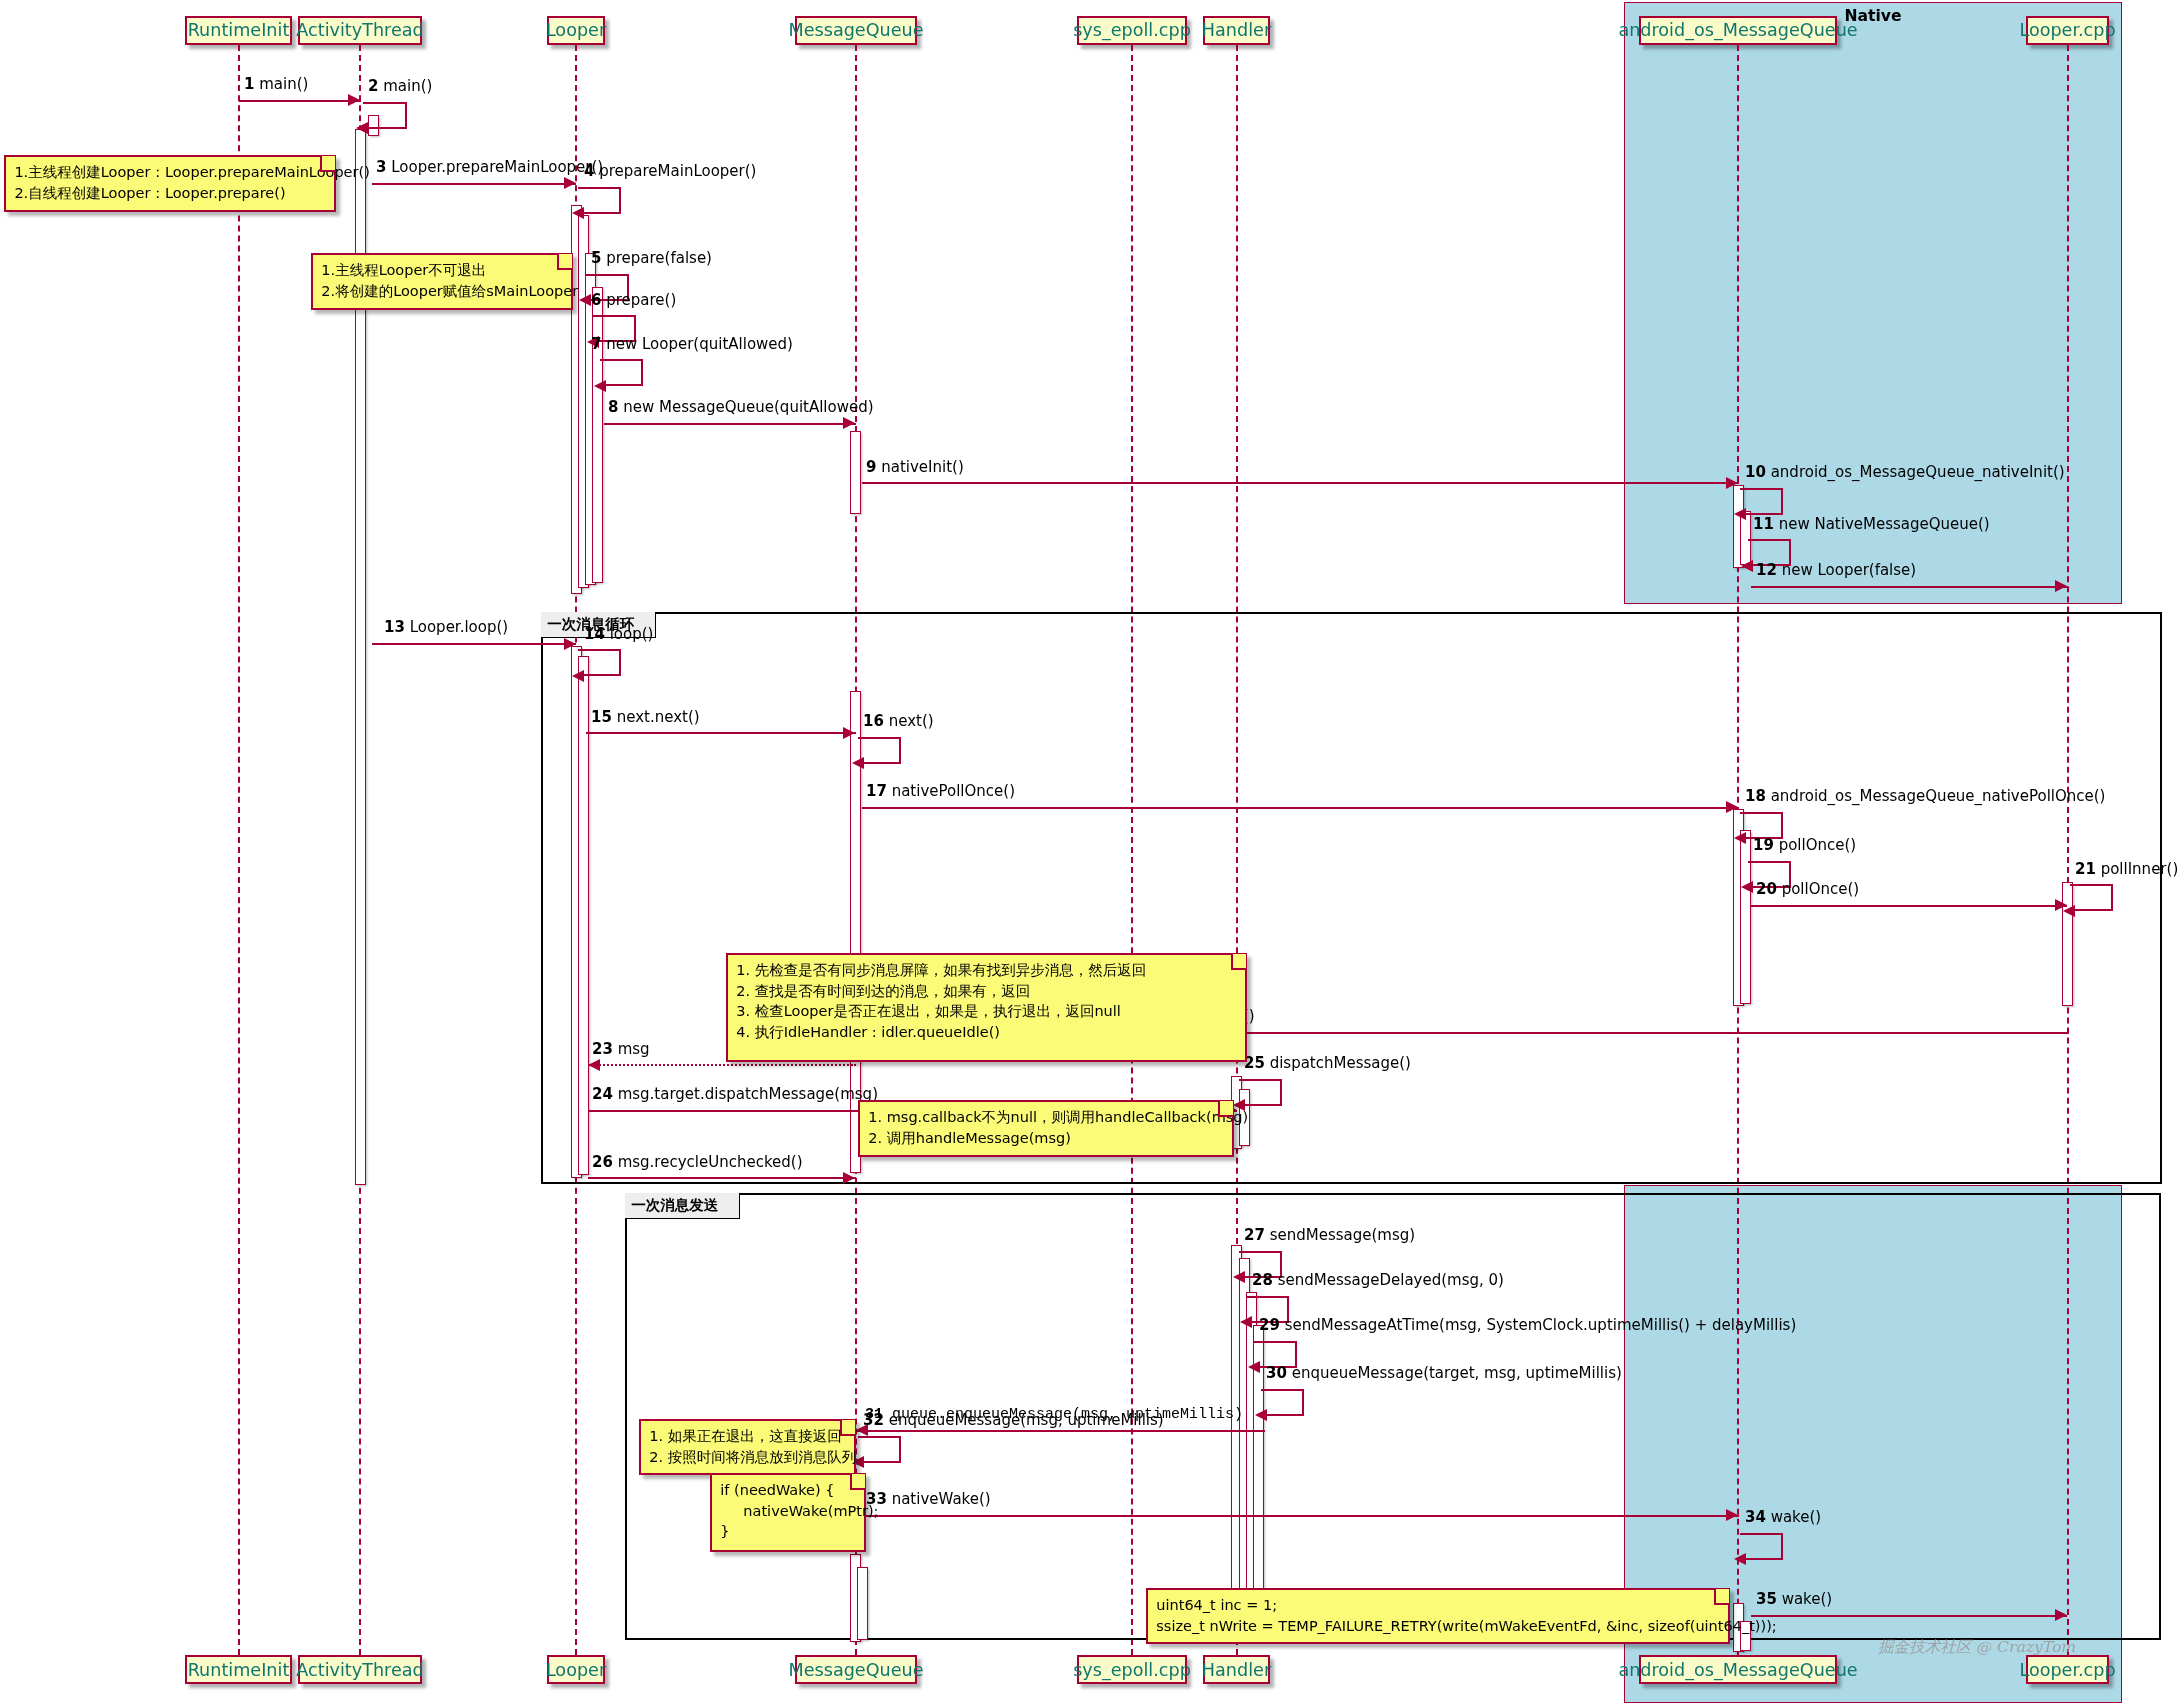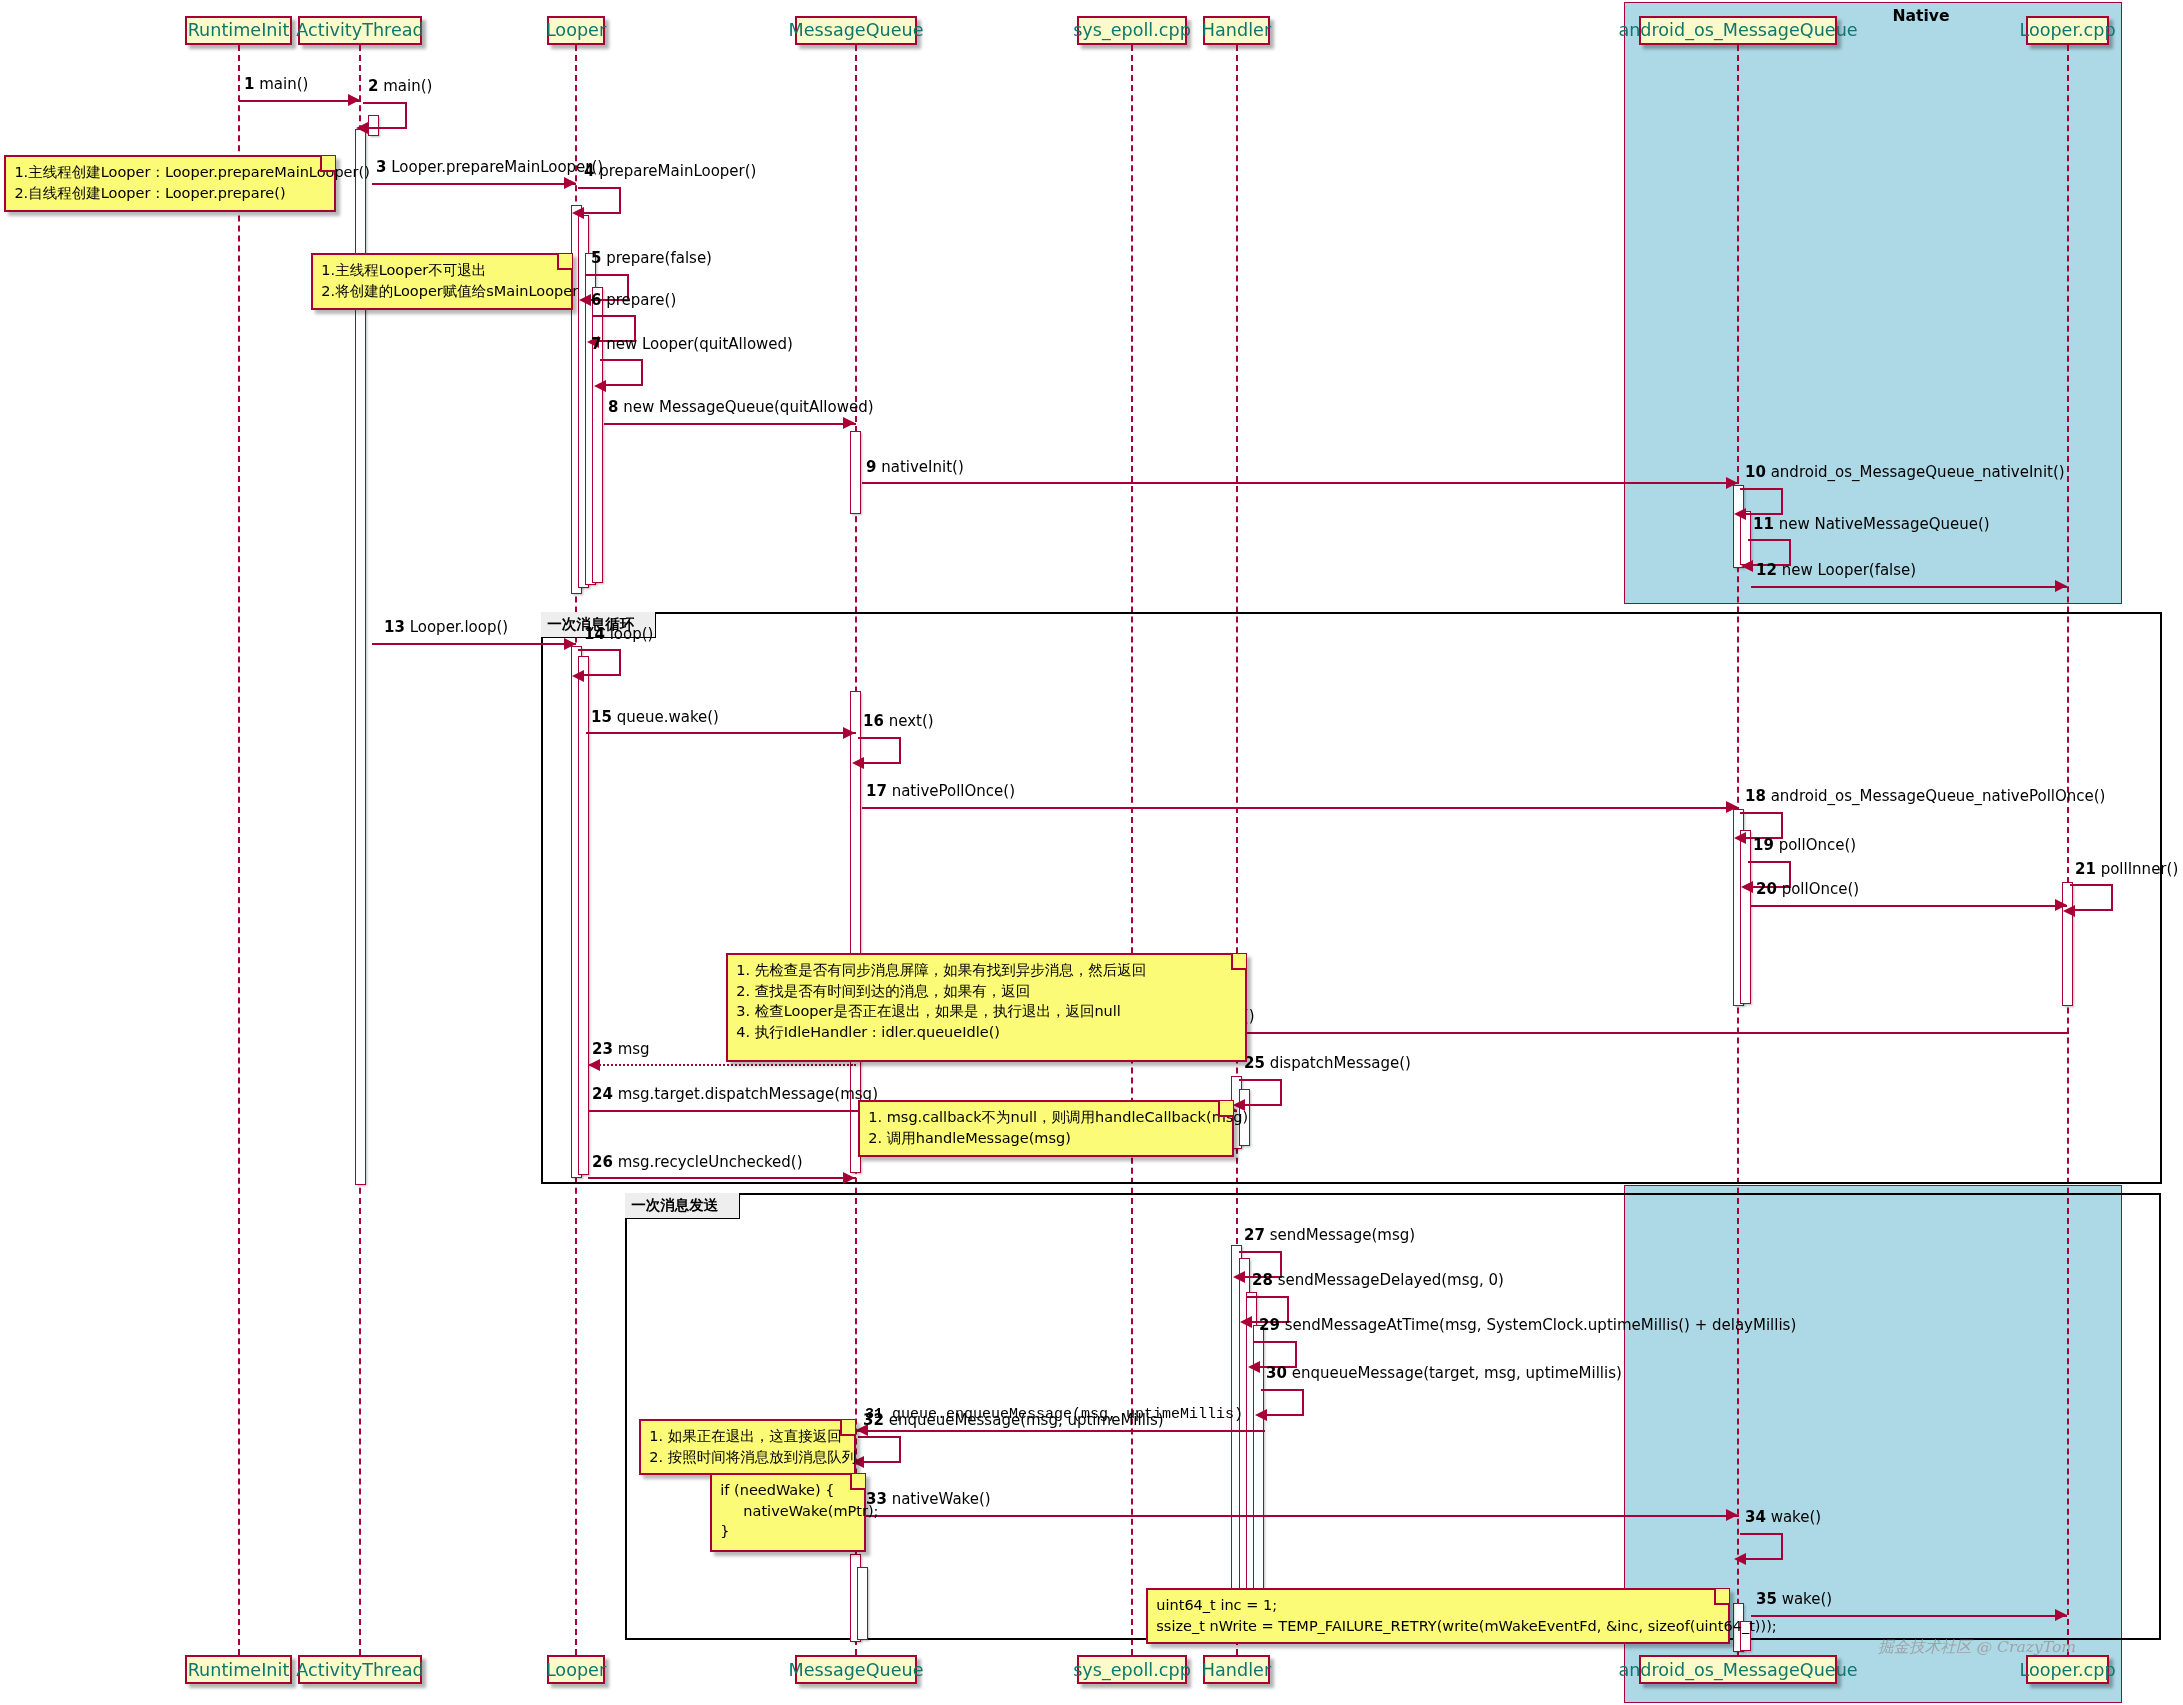--- a/index.html
+++ b/index.html
@@ -51,21 +51,21 @@
         transform:none;}
 
   .watermark{position:absolute;font-size:15.6px;color:#9A9A9A;opacity:.85;white-space:nowrap;
              font-family:"DejaVu Serif","Liberation Serif",serif;font-style:italic;}
 </style>
 </head>
 <body>
 
 <div id="canvas">
     <div class="native" style="left:1624px;top:2.1px;width:498px;height:602px;"></div>
-    <div class="native-title" style="left:1624px;top:7.3px;width:498px;padding-left:48px;">Native</div>
+    <div class="native-title" style="left:1624px;top:7.3px;width:498px;">Native</div>
     <div class="native" style="left:1624px;top:1185px;width:498px;height:518px;"></div>
     <div class="pbox" style="left:185px;top:15.6px;width:107px;height:29px;">RuntimeInit</div>
     <div class="pbox" style="left:298px;top:15.6px;width:124px;height:29px;">ActivityThread</div>
     <div class="pbox" style="left:547px;top:15.6px;width:58px;height:29px;">Looper</div>
     <div class="pbox" style="left:795px;top:15.6px;width:122px;height:29px;">MessageQueue</div>
     <div class="pbox" style="left:1077px;top:15.6px;width:110px;height:29px;">sys_epoll.cpp</div>
     <div class="pbox" style="left:1203px;top:15.6px;width:67px;height:29px;">Handler</div>
     <div class="pbox" style="left:1639px;top:15.6px;width:198px;height:29px;">android_os_MessageQueue</div>
     <div class="pbox" style="left:2026px;top:15.6px;width:83px;height:29px;">Looper.cpp</div>
     <div class="pbox" style="left:185px;top:1655px;width:107px;height:29px;">RuntimeInit</div>
@@ -150,21 +150,21 @@
     <div class="arrow-r" style="left:2055px;top:580px;"></div>
     <div class="mlabel" style="left:1756px;top:563px;"><b>12</b> <span>new Looper(false)</span></div>
     <div class="msgline" style="left:372px;top:643px;width:204px;"></div>
     <div class="arrow-r" style="left:564px;top:638px;"></div>
     <div class="mlabel" style="left:384px;top:620px;"><b>13</b> <span>Looper.loop()</span></div>
     <div class="selfcall" style="left:578px;top:649px;width:43px;height:27px;"></div>
     <div class="arrow-l" style="left:572px;top:670px;"></div>
     <div class="mlabel" style="left:584px;top:627px;"><b>14</b> <span>loop()</span></div>
     <div class="msgline" style="left:586px;top:732px;width:270px;"></div>
     <div class="arrow-r" style="left:843px;top:727px;"></div>
-    <div class="mlabel" style="left:591px;top:710px;"><b>15</b> <span>queue.wake()</span></div>
+    <div class="mlabel" style="left:591px;top:710px;"><b>15</b> <span>next.next()</span></div>
     <div class="selfcall" style="left:858px;top:737px;width:43px;height:27px;"></div>
     <div class="arrow-l" style="left:852px;top:757px;"></div>
     <div class="mlabel" style="left:863px;top:714px;"><b>16</b> <span>next()</span></div>
     <div class="msgline" style="left:862px;top:807px;width:877px;"></div>
     <div class="arrow-r" style="left:1726px;top:801px;"></div>
     <div class="mlabel" style="left:866px;top:784px;"><b>17</b> <span>nativePollOnce()</span></div>
     <div class="selfcall" style="left:1740px;top:812px;width:43px;height:27px;"></div>
     <div class="arrow-l" style="left:1734px;top:832px;"></div>
     <div class="mlabel" style="left:1745px;top:789px;"><b>18</b> <span>android_os_MessageQueue_nativePollOnce()</span></div>
     <div class="selfcall" style="left:1748px;top:861px;width:43px;height:27px;"></div>

